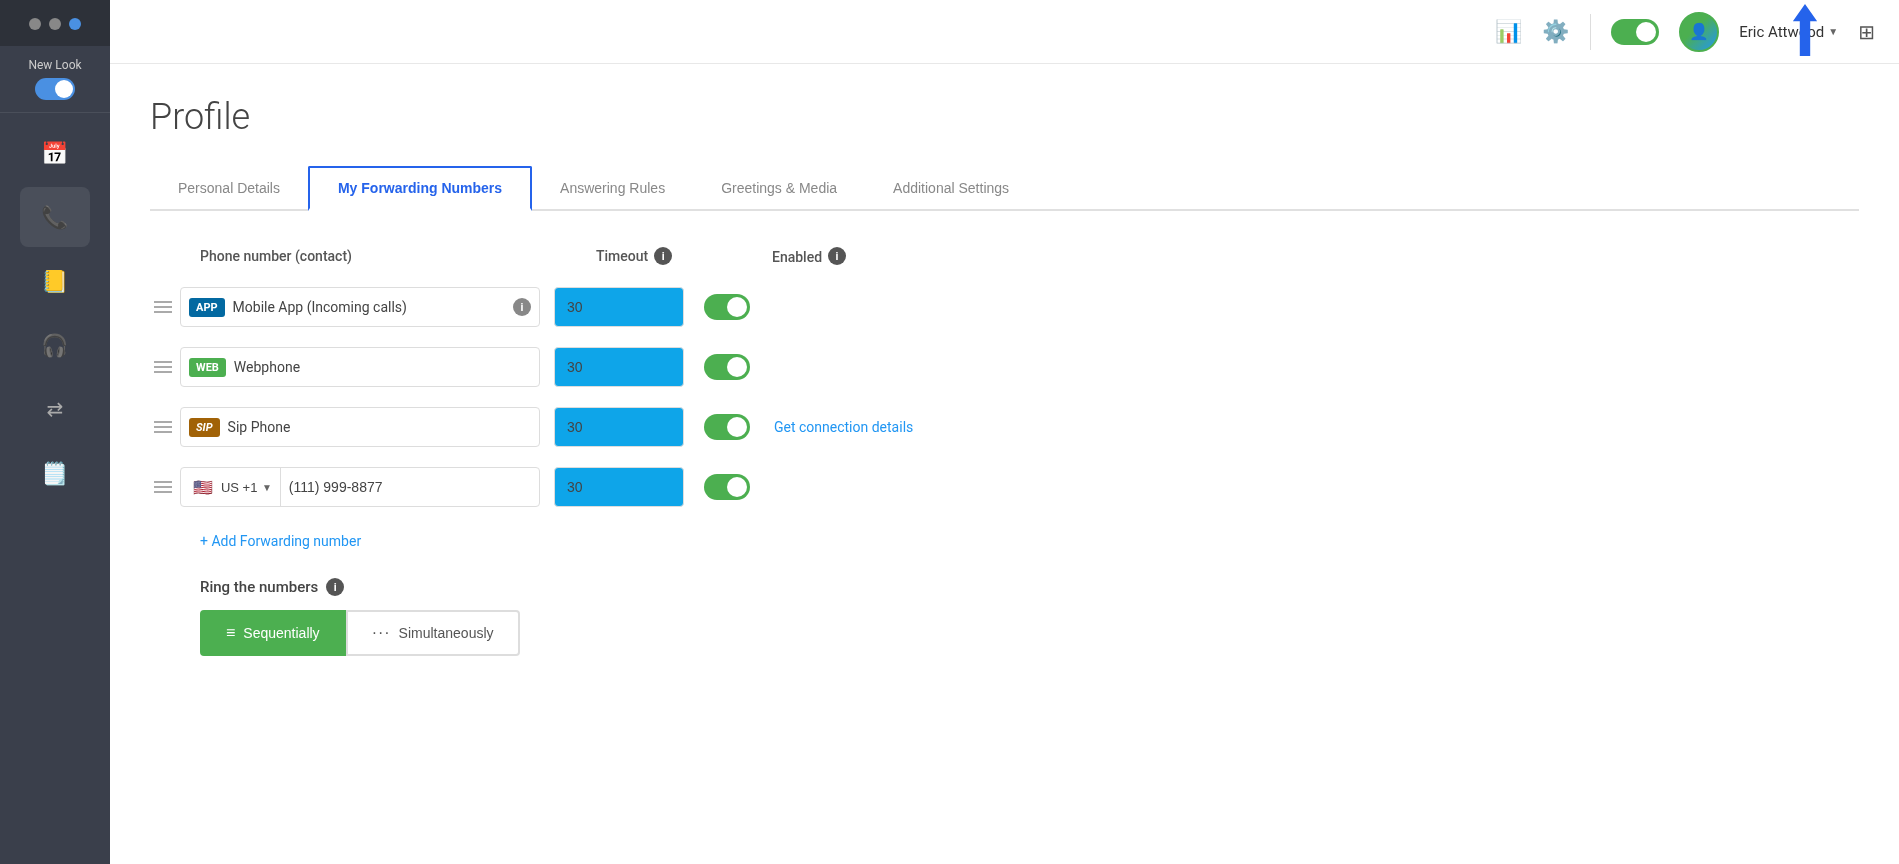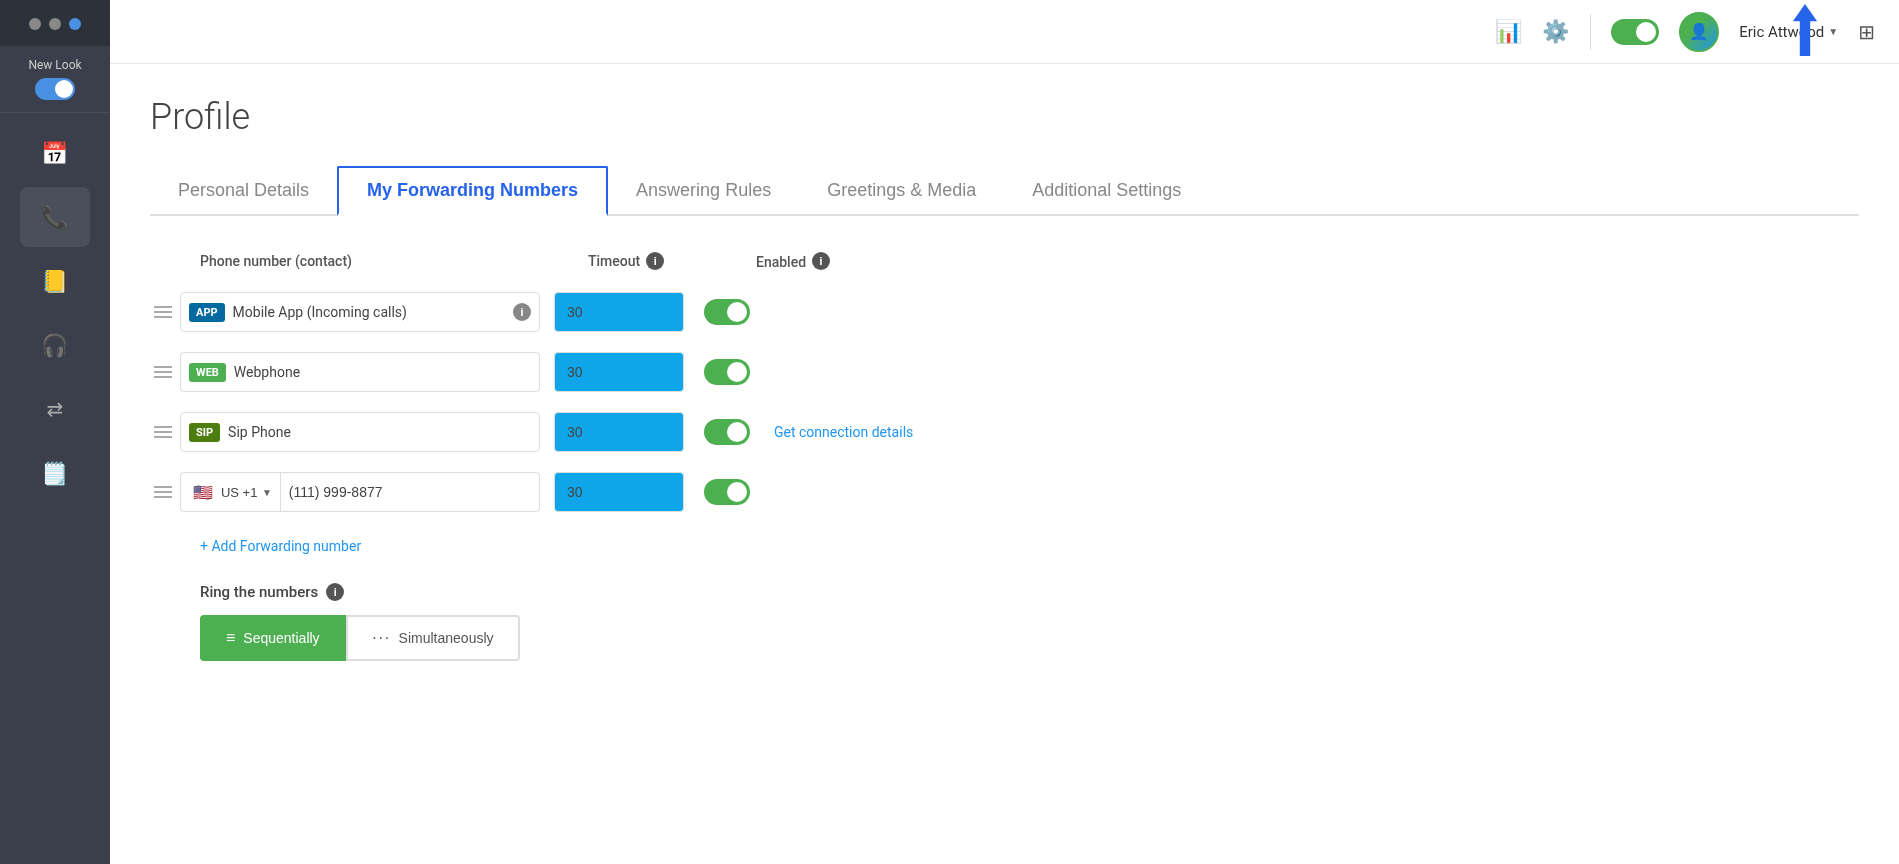--- a/index.html
+++ b/index.html
@@ -122,21 +122,21 @@
 
     
     .tabs {
       display: flex;
       border-bottom: 2px solid #e0e0e0;
       margin-bottom: 36px;
       gap: 0;
     }
     .tab {
       padding: 12px 28px;
-      font-size: 18px;
+      font-size: 14px;
       color: #888;
       cursor: pointer;
       border: none;
       background: none;
       white-space: nowrap;
       text-align: center;
     }
     .tab.active {
       color: #2563eb;
       font-weight: 700;
@@ -144,21 +144,21 @@
       border-bottom: 3px solid #fff;
       margin-bottom: -2px;
       border-radius: 2px 2px 0 0;
     }
 
     
     .table-header {
       display: flex;
       align-items: center;
       padding: 0 0 12px 50px;
-      gap: 8px;
+      gap: 16px;
       font-size: 14px;
       font-weight: 500;
       color: #555;
     }
     .col-phone { width: 380px; }
     .col-timeout { width: 160px; display: flex; align-items: center; gap: 6px; }
     .col-enabled { width: 120px; display: flex; align-items: flex-end; gap: 6px; }
     .info-icon {
       width: 18px; height: 18px; background: #555; color: #fff; border-radius: 50%;
       font-size: 11px; display: inline-flex; align-items: center; justify-content: center;
@@ -182,21 +182,21 @@
       display: flex; align-items: center; height: 40px; overflow: hidden;
       background: #fff;
     }
     .badge {
       padding: 3px 7px; border-radius: 3px; font-size: 11px; font-weight: 700;
       color: #fff; margin: 0 8px;
       flex-shrink: 0;
     }
     .badge.app { background: #0369a1; }
     .badge.web { background: #4caf50; }
-    .badge.sip { background: #4d7c0f; }
+    .badge.sip { background: #a16207; font-style: italic; }
     .phone-label { font-size: 14px; color: #444; flex: 1; }
     .phone-info-icon {
       width: 18px; height: 18px; background: #888; color: #fff; border-radius: 50%;
       font-size: 11px; display: inline-flex; align-items: center; justify-content: center;
       font-style: normal; font-weight: bold; cursor: pointer; margin-right: 8px;
     }
     .timeout-input {
       width: 130px; height: 40px; border: 1px solid #ddd; border-radius: 4px;
       padding: 0 12px; font-size: 14px; color: #444; margin-right: 20px;
       background: #0ea5e9;

